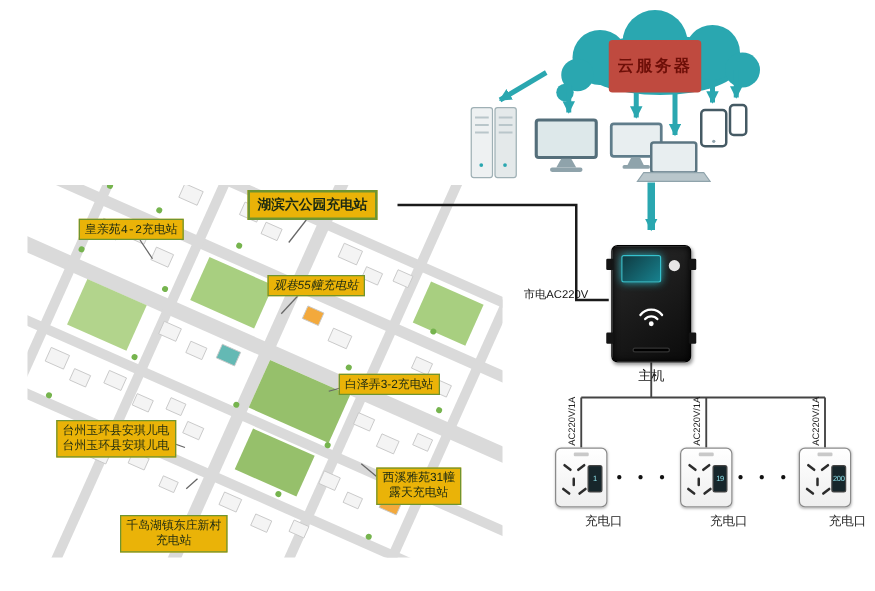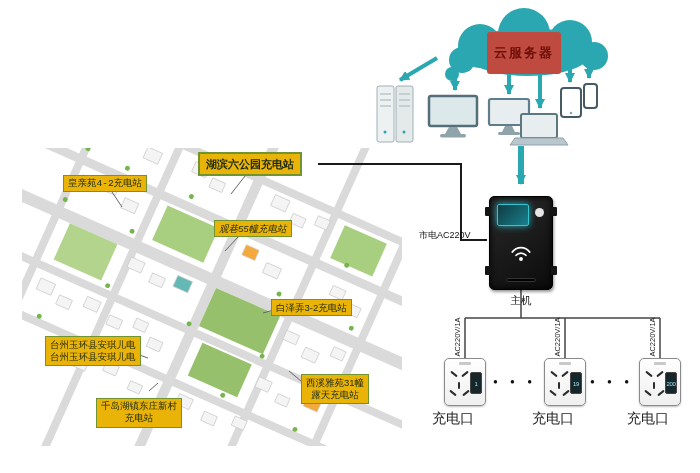--- a/index.html
+++ b/index.html
@@ -71,21 +71,21 @@
   .h1{width:8px;height:2px;left:2px;top:5px;transform:rotate(38deg);}
   .h2{width:8px;height:2px;left:13px;top:5px;transform:rotate(-38deg);}
   .h3{width:2px;height:7px;left:10px;top:14px;}
   .h4{width:8px;height:2px;left:1px;top:24px;transform:rotate(38deg);}
   .h5{width:8px;height:2px;left:14px;top:24px;transform:rotate(-38deg);}
   .outlet-screen{
     position:absolute;right:3px;top:13px;width:12px;height:22px;border-radius:2px;
     background:#17262b;color:#8fe3ec;border:0.5px solid #444;
     font-size:6px;line-height:22px;text-align:center;letter-spacing:-0.3px;
   }
-  .port-label{position:absolute;top:410px;width:66px;text-align:left;font-size:14px;color:#222;z-index:3;}
+  .port-label{position:absolute;top:410px;width:66px;text-align:right;font-size:10px;color:#222;z-index:3;}
   .vlabel{position:absolute;top:332px;width:48px;height:10px;font-size:7.5px;color:#222;text-align:center;transform:rotate(-90deg);z-index:3;}
   .dots{position:absolute;top:377px;width:46px;text-align:center;font-size:8px;letter-spacing:5px;color:#111;z-index:3;}
 </style>
 </head>
 <body>
 
 <svg id="map-svg" class="layer" width="380" height="298" viewBox="0 0 380 300" preserveAspectRatio="none">
   <g transform="rotate(24 190 150)">
 
     <g fill="#dadada">
@@ -318,16 +318,16 @@
 <div class="label-box" style="left:214px;top:220px;font-style:italic;">观巷55幢充电站</div>
 <div class="label-box" style="left:271px;top:299px;">白泽弄3-2充电站</div>
 <div class="label-box" style="left:45px;top:336px;">
   <div>台州玉环县安琪儿电</div>
   <div>台州玉环县安琪儿电</div>
 </div>
 <div class="label-box" style="left:301px;top:374px;">
   <div>西溪雅苑31幢</div>
   <div>露天充电站</div>
 </div>
-<div class="label-box" style="left:96px;top:398px;font-family:Liberation Mono, monospace;">
+<div class="label-box" style="left:96px;top:412px;">
   <div>千岛湖镇东庄新村</div>
   <div>充电站</div>
 </div>
 
 </body></html>

